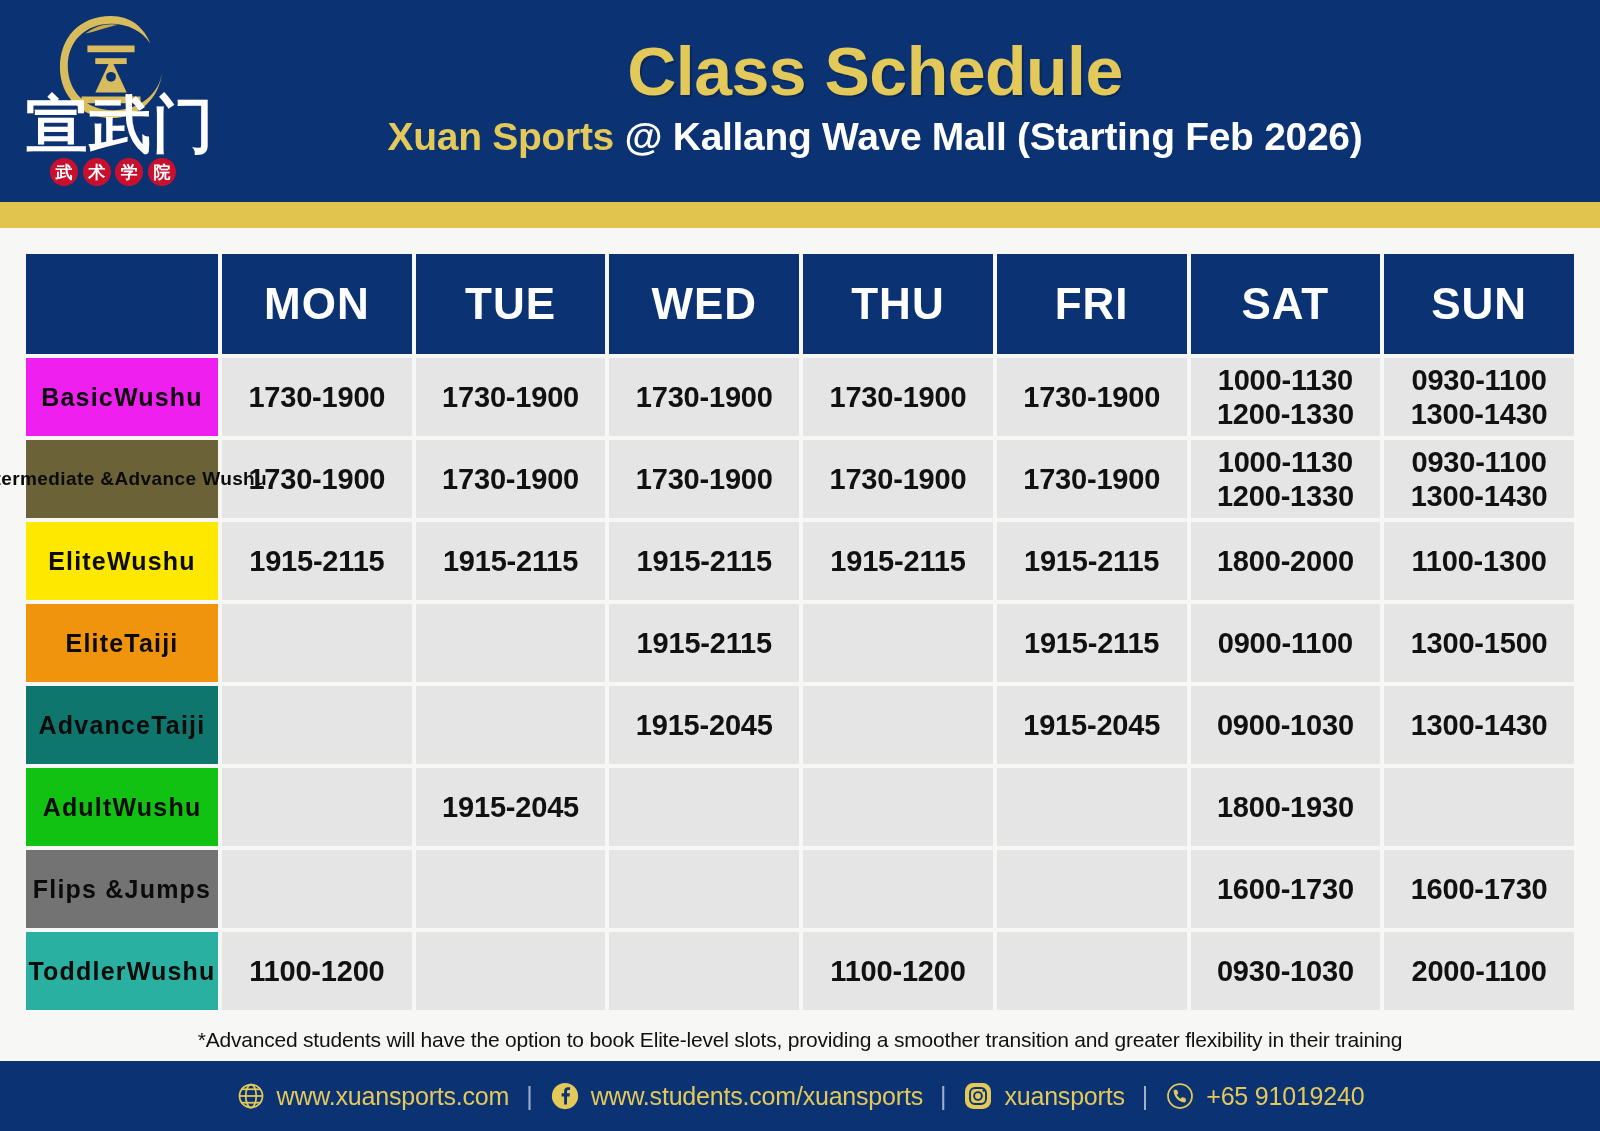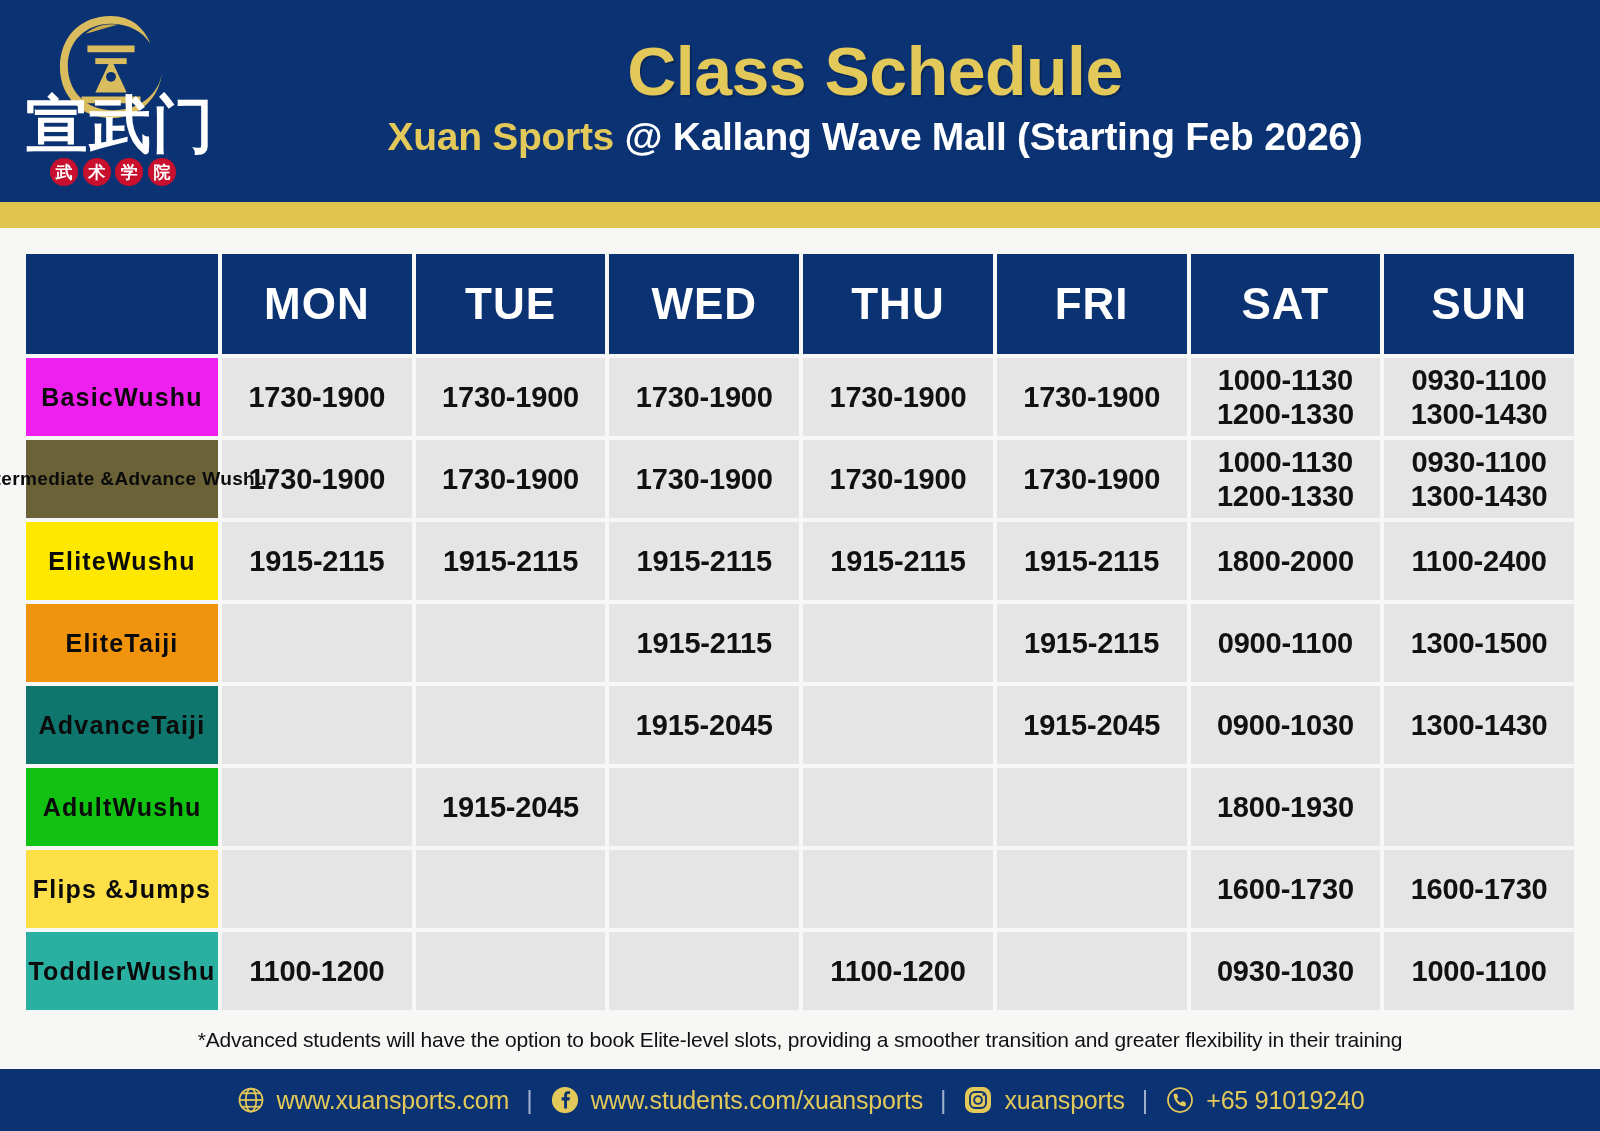--- a/index.html
+++ b/index.html
@@ -185,21 +185,21 @@
     text-align: center;
     font-size: 21px;
     color: #111111;
     padding: 14px 20px 0 20px;
     font-weight: 400;
     letter-spacing: -0.2px;
   }
 
   
   .footer {
-    height: 62px;
+    height: 70px;
     background: #0b3272;
     display: flex;
     align-items: center;
     justify-content: center;
     gap: 0px;
     flex: 0 0 auto;
   }
 
   .contact {
     display: flex;
@@ -352,21 +352,21 @@
             <td class="slot">
               <span class="slot-line">1915-2115</span>
             </td>
             <td class="slot">
               <span class="slot-line">1915-2115</span>
             </td>
             <td class="slot">
               <span class="slot-line">1800-2000</span>
             </td>
             <td class="slot">
-              <span class="slot-line">1100-2400</span>
+              <span class="slot-line">1100-1300</span>
             </td>
           </tr>
           <tr>
             <td class="label">
               <div class="label-box sz-normal" style="background: rgb(240, 148, 14);">
                 <span class="slot-line">Elite</span>
                 <span class="slot-line">Taiji</span>
               </div>
             </td>
             <td class="slot"></td>
@@ -422,21 +422,21 @@
             <td class="slot"></td>
             <td class="slot"></td>
             <td class="slot"></td>
             <td class="slot">
               <span class="slot-line">1800-1930</span>
             </td>
             <td class="slot"></td>
           </tr>
           <tr>
             <td class="label">
-              <div class="label-box sz-normal" style="background: #fde047;">
+              <div class="label-box sz-normal" style="background: #737373;">
                 <span class="slot-line">Flips &amp;</span>
                 <span class="slot-line">Jumps</span>
               </div>
             </td>
             <td class="slot"></td>
             <td class="slot"></td>
             <td class="slot"></td>
             <td class="slot"></td>
             <td class="slot"></td>
             <td class="slot">
@@ -459,21 +459,21 @@
             <td class="slot"></td>
             <td class="slot"></td>
             <td class="slot">
               <span class="slot-line">1100-1200</span>
             </td>
             <td class="slot"></td>
             <td class="slot">
               <span class="slot-line">0930-1030</span>
             </td>
             <td class="slot">
-              <span class="slot-line">1000-1100</span>
+              <span class="slot-line">2000-1100</span>
             </td>
           </tr>
         </tbody>
     </table>
 
     <div class="footnote">*Advanced students will have the option to book Elite-level slots, providing a smoother transition and greater flexibility in their training</div>
   </div>
 
   <div class="footer" id="footer-bar">
       <div class="contact">

